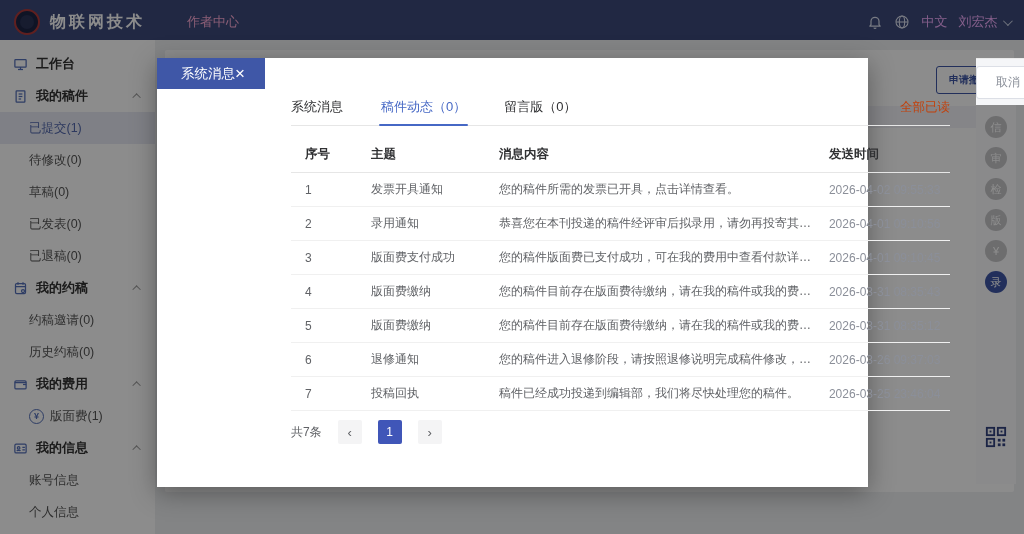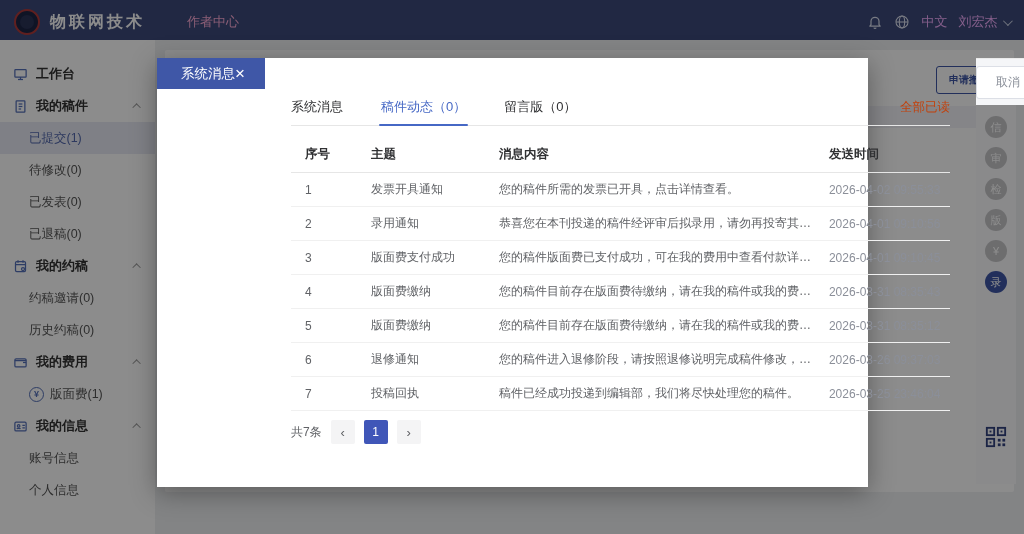--- a/index.html
+++ b/index.html
@@ -14,21 +14,21 @@
     border:2px solid #b03a3a; position:relative; flex:0 0 auto; }
   .logo::after { content:""; position:absolute; inset:4px; border-radius:50%; background:#2a3357; }
   .brand { color:#ffffff; font-size:16px; font-weight:bold; letter-spacing:3px; margin-left:10px; }
   .nav-center { color:#f9a8d4; font-size:13px; margin-left:42px; }
   .nav-right { margin-left:auto; display:flex; align-items:center; gap:11px; color:#f0abfc; font-size:13px; }
   .nav-icon svg { display:block; }
   .caret { width:7px; height:7px; border-right:1.5px solid #c9cfe2; border-bottom:1.5px solid #c9cfe2;
     transform:rotate(45deg) translateY(-2px); display:inline-block; margin-left:2px; }
 
   
-  .sidebar { position:absolute; left:0; top:40px; width:155px; height:494px; background:#ffffff; z-index:1; padding-top:18px; }
+  .sidebar { position:absolute; left:0; top:40px; width:155px; height:494px; background:#ffffff; z-index:1; padding-top:8px; }
   .side-item { height:32px; display:flex; align-items:center; font-size:13px; color:#333; cursor:pointer; position:relative; }
   .side-item.top { padding-left:13px; font-weight:bold; gap:8px; }
   .side-item.sub { padding-left:29px; font-weight:normal; color:#555; font-size:12.5px; gap:6px; }
   .side-item.selected { background:#e7eaf4; color:#5468ad; }
   .side-item .chev { position:absolute; right:14px; width:6px; height:6px;
     border-left:1.5px solid #999; border-top:1.5px solid #999; transform:rotate(45deg) translateY(2px); }
   .side-icon svg { display:block; }
   .fee-circ { width:15px; height:15px; border-radius:50%; border:1.3px solid #5570b8; color:#5570b8;
     font-size:9px; display:inline-flex; align-items:center; justify-content:center; font-weight:bold; }
 
@@ -67,21 +67,21 @@
 
   table.msg { width:100%; border-collapse:collapse; margin-top:11px; table-layout:fixed; }
   table.msg th { text-align:left; font-size:12.5px; color:#303133; font-weight:bold;
     padding:9px 4px 9px 14px; border-bottom:1px solid #e6e6e6; }
   table.msg td { font-size:12px; color:#606266; padding:8px 4px 8px 14px; border-bottom:1px solid #f0f0f0;
     white-space:nowrap; overflow:hidden; text-overflow:ellipsis; }
   table.msg td.time, table.msg th.time { color:#8b8f99; }
   table.msg th.time { color:#303133; }
   col.c-idx { width:66px; } col.c-sub { width:128px; } col.c-con { width:330px; } col.c-time { width:135px; }
 
-  .pager { display:flex; align-items:center; gap:9px; margin-top:9px; font-size:12px; color:#606266; }
+  .pager { display:flex; align-items:center; gap:16px; margin-top:9px; font-size:12px; color:#606266; }
   .pg-btn { width:24px; height:24px; background:#f4f4f5; color:#606266; border:none; border-radius:2px;
     display:flex; align-items:center; justify-content:center; font-size:13px; cursor:pointer; }
   .pg-cur { width:24px; height:24px; background:#4056b8; color:#fff; border-radius:2px;
     display:flex; align-items:center; justify-content:center; font-size:12px; cursor:pointer; }
 
   .modal-footer { flex:0 0 auto; height:47px; background:#f5f6f8; border-top:1px solid #ebebeb;
     display:flex; align-items:center; justify-content:flex-end; padding-right:42px; }
   .cancel-btn { background:#fff; border:1px solid #dcdfe6; color:#8a8f99; font-size:12px;
     padding:7px 19px; border-radius:3px; cursor:pointer; }
 </style>
@@ -137,20 +137,23 @@
           </svg>
         </span>
       <span>我的稿件</span>
       <span class="chev"></span>
     </div>
     <div class="side-item sub selected">
       <span>已提交(1)</span>
     </div>
     <div class="side-item sub">
       <span>待修改(0)</span>
+    </div>
+    <div class="side-item sub">
+      <span>草稿(0)</span>
     </div>
     <div class="side-item sub">
       <span>已发表(0)</span>
     </div>
     <div class="side-item sub">
       <span>已退稿(0)</span>
     </div>
     <div class="side-item top">
       <span class="side-icon">
           <svg width="15" height="15" viewBox="0 0 24 24" fill="none" stroke="#5570b8" stroke-width="2">

